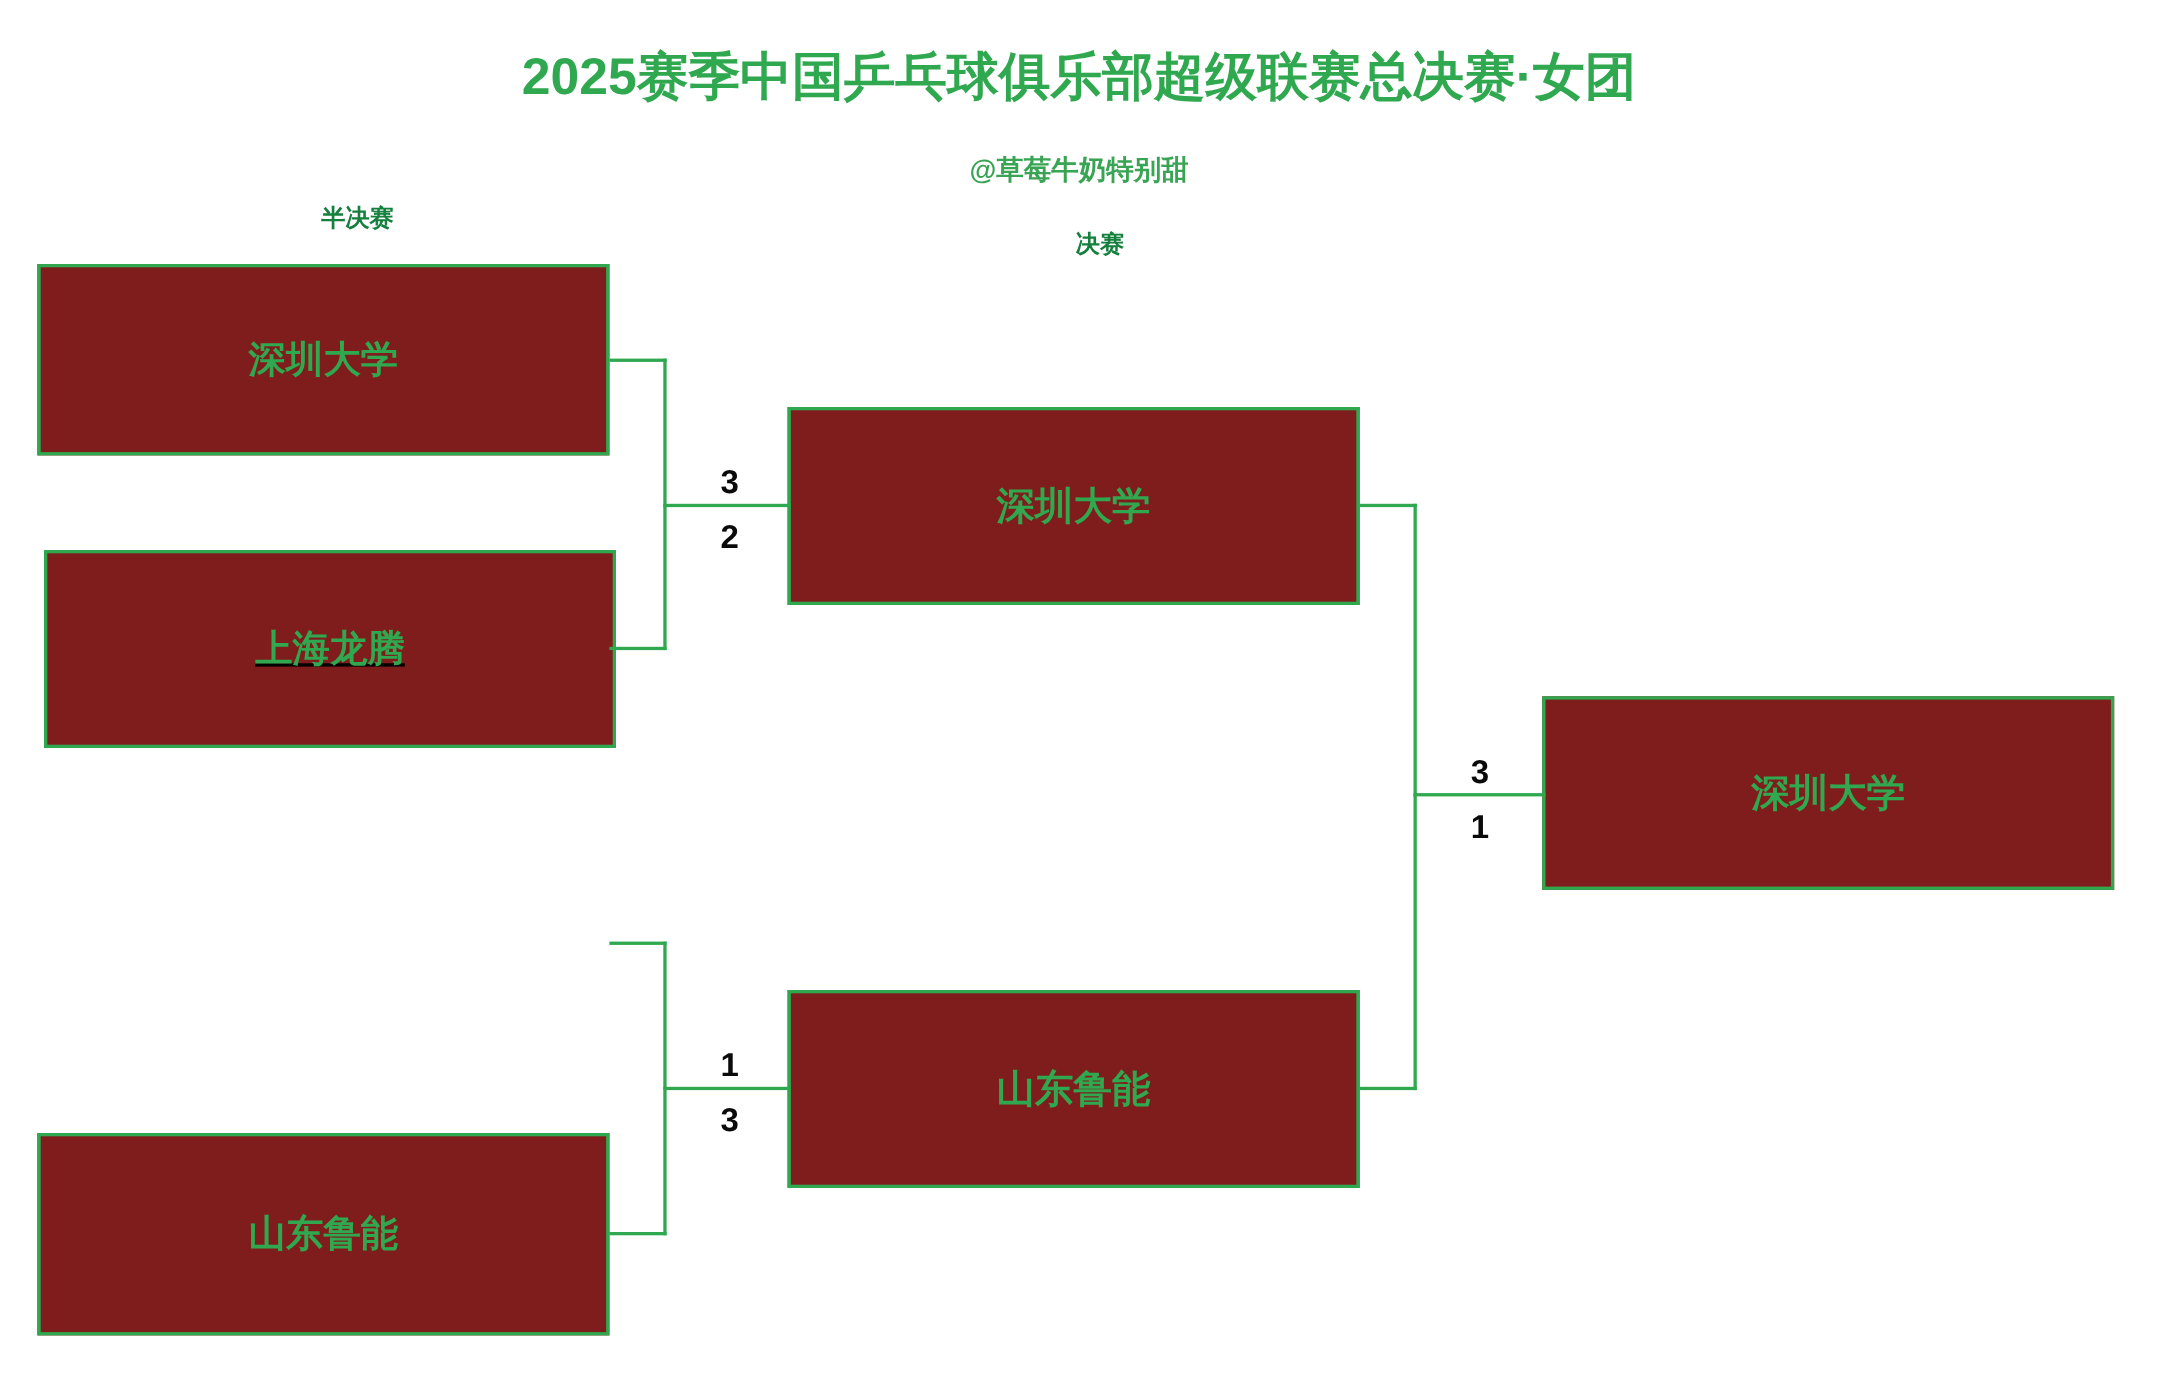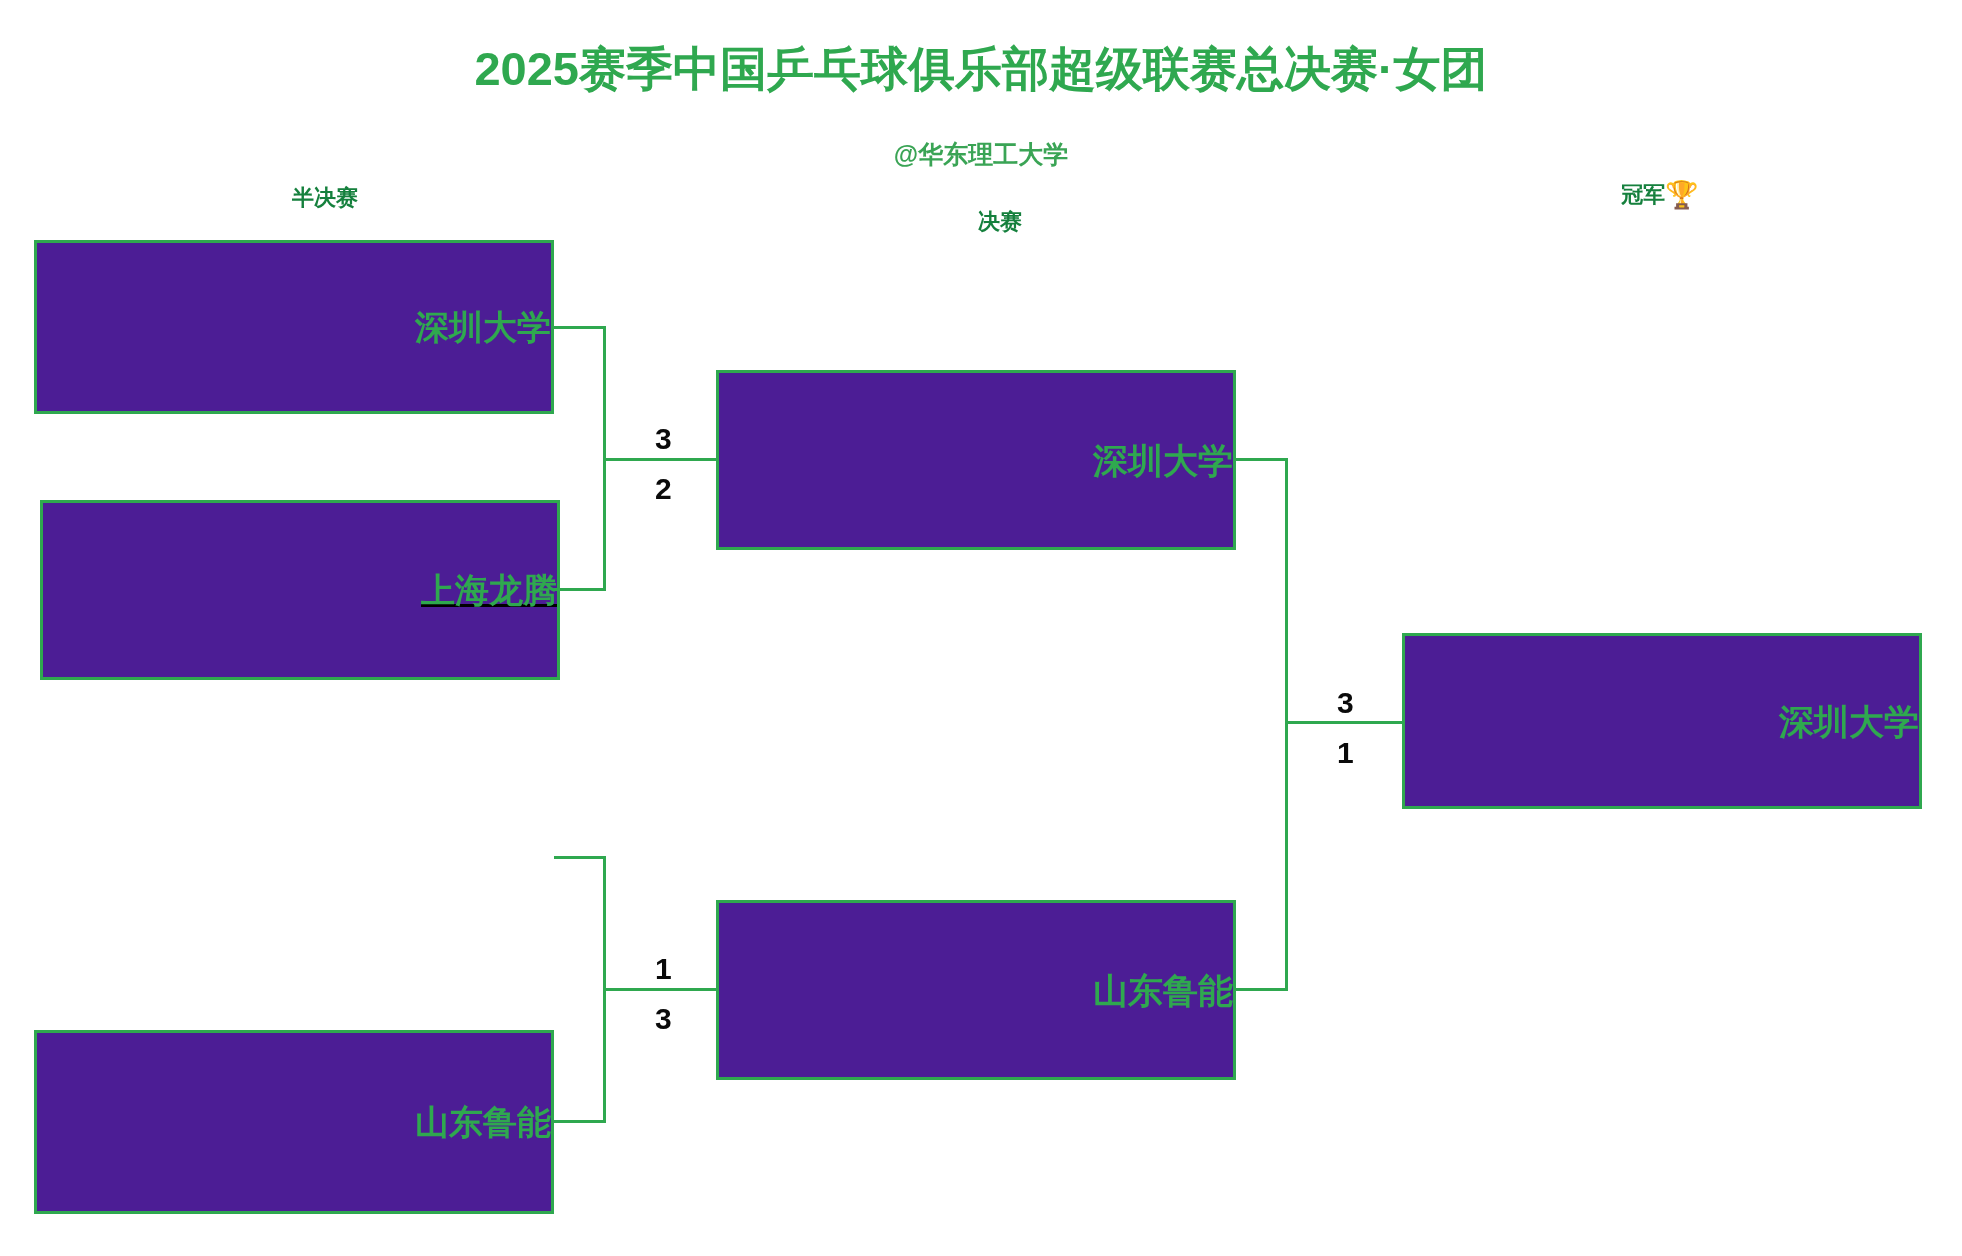--- a/index.html
+++ b/index.html
@@ -58,24 +58,24 @@
   #round-semi   { left: 125px;  top: 183px; width: 400px; }
   #round-final  { left: 800px;  top: 183px; width: 400px; margin-top: 24px; }
   #round-champ  { left: 1460px; top: 179px; width: 400px; }
   #round-champ .trophy { font-size: 27px; vertical-align: -2px; }
 
   
   .box {
     position: absolute;
     box-sizing: border-box;
     border: 3px solid #2fa84f;
-    background: #4c1d95;
+    background: #7f1d1d;
     display: flex;
     align-items: center;
-    justify-content: flex-end;
+    justify-content: center;
   }
   .box .team {
     font-size: 34px;
     font-weight: bold;
     color: #2fa84f;
     white-space: nowrap;
     line-height: 1;
   }
 
   
@@ -111,27 +111,24 @@
     white-space: nowrap;
     text-align: left;
   }
 </style>
 </head>
 <body>
 
 <div id="stage">
 
   <div class="title">2025赛季中国乒乓球俱乐部超级联赛总决赛·女团</div>
-  <div class="subtitle">@华东理工大学</div>
+  <div class="subtitle">@草莓牛奶特别甜</div>
 
   <div class="round-label" id="round-semi">半决赛</div>
   <div class="round-label" id="round-final">决赛</div>
-  <div class="round-label" id="round-champ">
-    <span>冠军</span><span class="trophy">🏆</span>
-  </div>
 
   <div class="box" id="box-sf1">
     <span class="team">深圳大学</span>
   </div>
   <div class="box" id="box-sf2">
     <span class="team">上海龙腾</span>
   </div>
   <div class="box" id="box-sf4">
     <span class="team">山东鲁能</span>
   </div>

